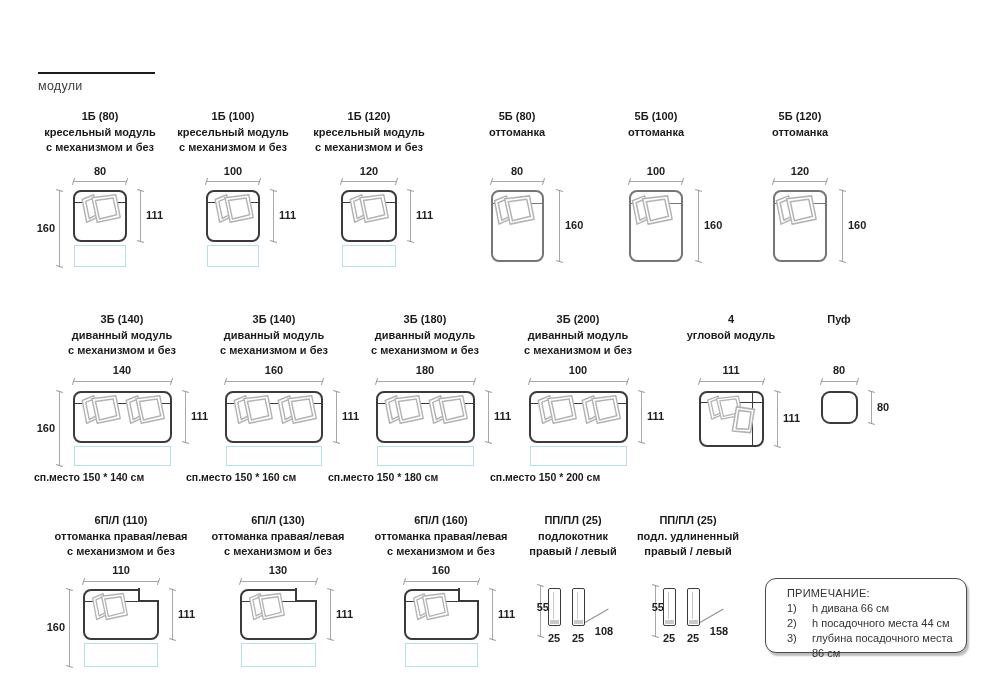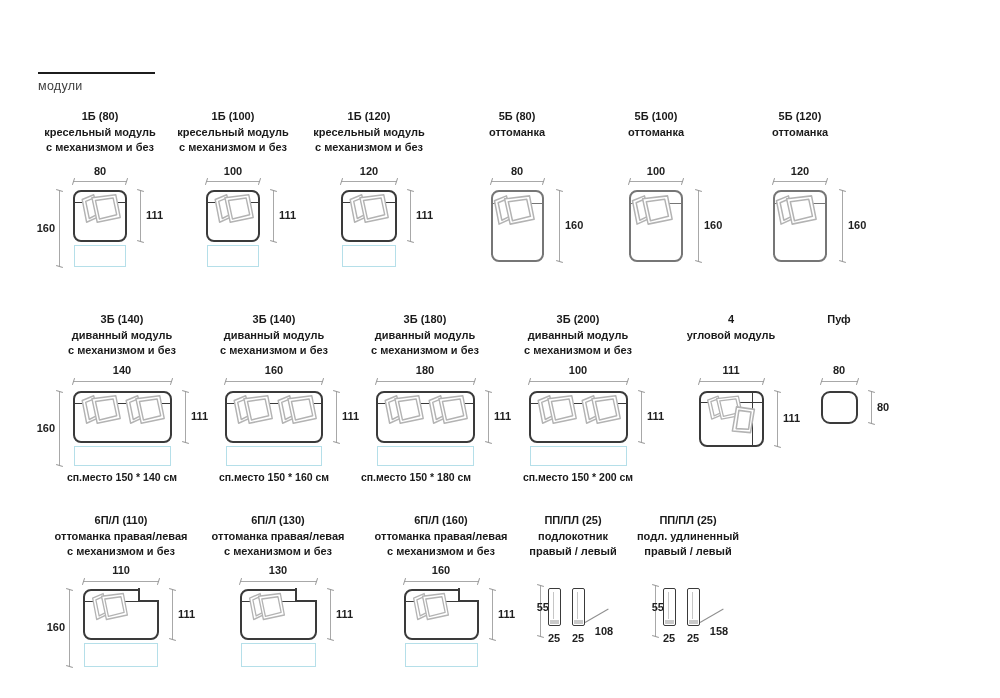--- a/index.html
+++ b/index.html
@@ -15,39 +15,56 @@
   .tick-v{position:absolute;width:1px;height:7px;background:#9a9a9a;transform:rotate(18deg);}
   .tick-h{position:absolute;width:7px;height:1px;background:#9a9a9a;transform:rotate(18deg);}
   .m-body{position:absolute;box-sizing:border-box;border:2px solid #3a3a3a;border-radius:8px;background:#fff;}
   .m-body.gray{border-color:#767676;}
   .m-body.pouf{border-radius:9px;}
   .backline{position:absolute;height:0;border-top:1.5px solid #3a3a3a;}
   .backline.gray{border-top-color:#767676;}
   .vline{position:absolute;width:0;border-left:1.5px solid #3a3a3a;}
   .notch{position:absolute;box-sizing:border-box;background:#fff;border-left:2px solid #3a3a3a;border-bottom:2px solid #3a3a3a;}
   .ext{position:absolute;box-sizing:border-box;border:1.3px solid #b5dfe9;background:#fff;}
-  .m-caption{position:absolute;width:176px;text-align:center;font-size:10.5px;font-weight:bold;color:#1a1a1a;}
+  .m-caption{position:absolute;width:176px;font-size:10.5px;font-weight:bold;color:#1a1a1a;}
   .pillows{position:absolute;}
   .arm-rect{position:absolute;box-sizing:border-box;border:1.5px solid #3a3a3a;border-radius:2px;background:#fff;}
   .arm-inner{position:absolute;width:0;border-left:1.5px solid #c6c6c6;}
   .arm-strip{position:absolute;background:#c9c9c9;}
   .diag{position:absolute;height:1px;background:#8f8f8f;transform:rotate(-30deg);transform-origin:left center;}
   .note-box{position:absolute;left:765px;top:578px;width:202px;height:75px;box-sizing:border-box;
             border:1.2px solid #4a4a4a;border-radius:11px;box-shadow:2px 3px 2px #bdbdbd;
             padding:8px 6px 0 21px;font-size:11px;color:#333;background:#fff;}
   .note-heading{margin-bottom:2px;letter-spacing:.2px;}
   .note-item{display:flex;line-height:15px;}
   .note-num{width:25px;flex:none;}
 </style>
 </head>
 <body>
 
 <div id="page">
   <div class="title-underline"></div>
   <div class="subtitle">модули</div>
+  <div class="note-box">
+    <div class="note-heading">ПРИМЕЧАНИЕ:</div>
+    <div class="note-items">
+        <div class="note-item">
+          <span class="note-num">1)</span>
+          <span>h дивана 66 см</span>
+        </div>
+        <div class="note-item">
+          <span class="note-num">2)</span>
+          <span>h посадочного места 44 см</span>
+        </div>
+        <div class="note-item">
+          <span class="note-num">3)</span>
+          <span>глубина посадочного места 86 см</span>
+        </div>
+      </div>
+  </div>
 <div class="m-title" style="left: 12px; top: 109px;">
       <div>1Б (80)</div>
       <div>кресельный модуль</div>
       <div>с механизмом и без</div>
     </div>
     <div class="dim-line-h" style="left: 73px; top: 181px; width: 54px;"></div>
     <div class="tick-v" style="left: 73px; top: 178px;"></div>
     <div class="tick-v" style="left: 126px; top: 178px;"></div>
     <div class="dim-label" style="left: 65px; top: 165px; width: 70px;">80</div>
     <div class="m-body" style="left: 73px; top: 190px; width: 54px; height: 52px; z-index: 1;"></div>

